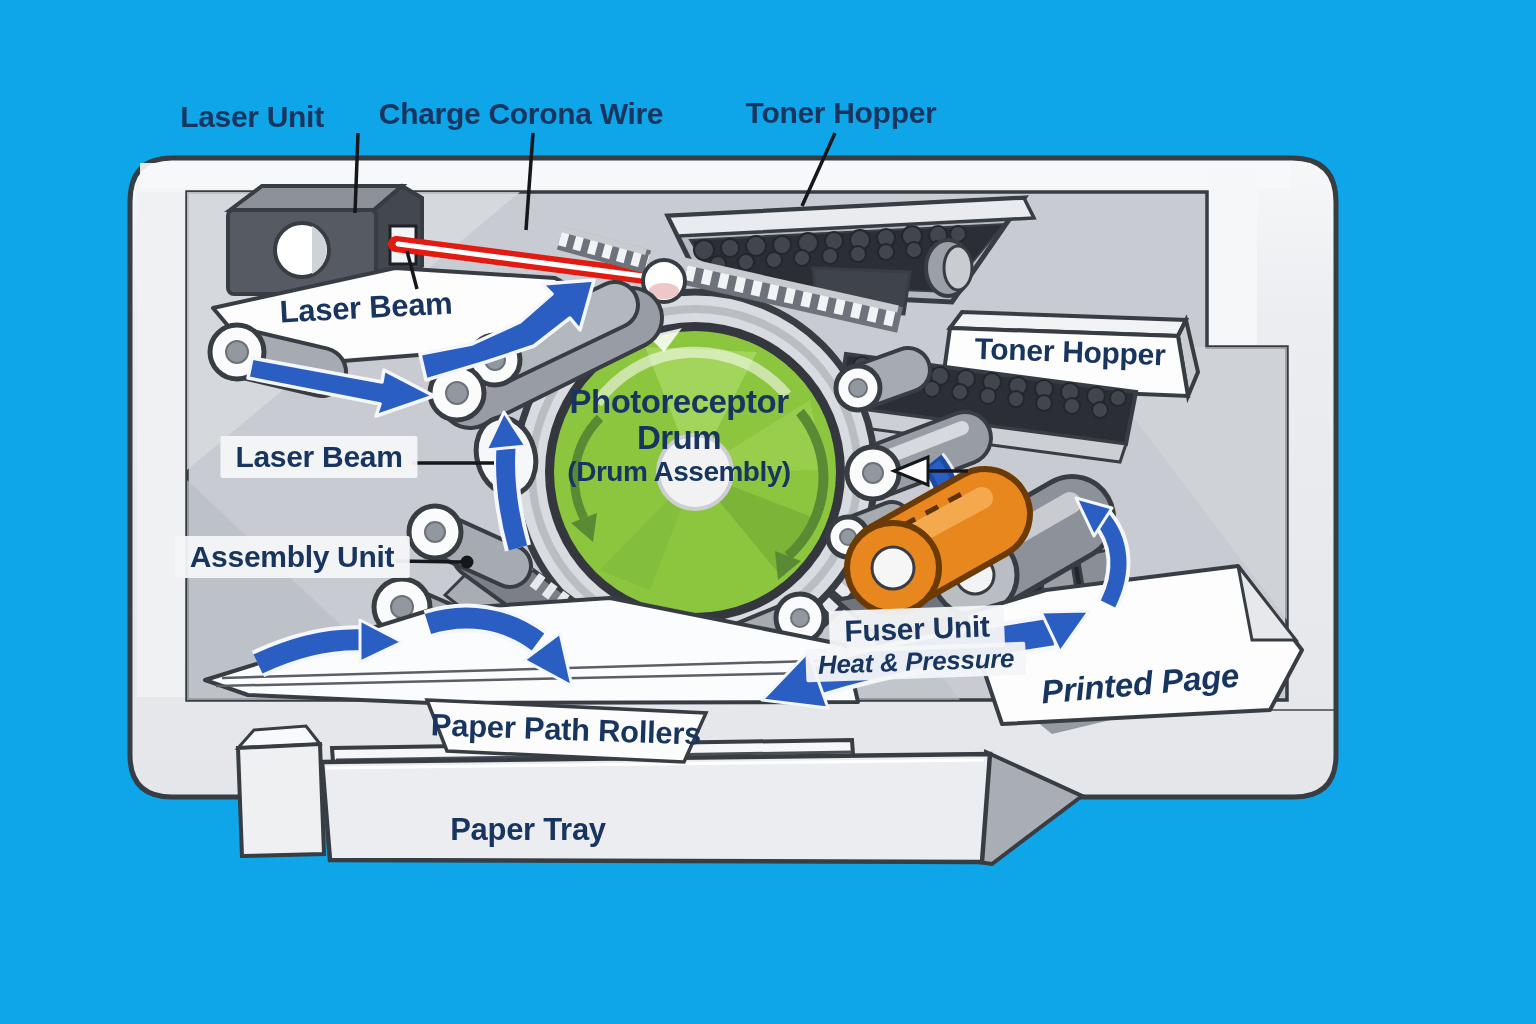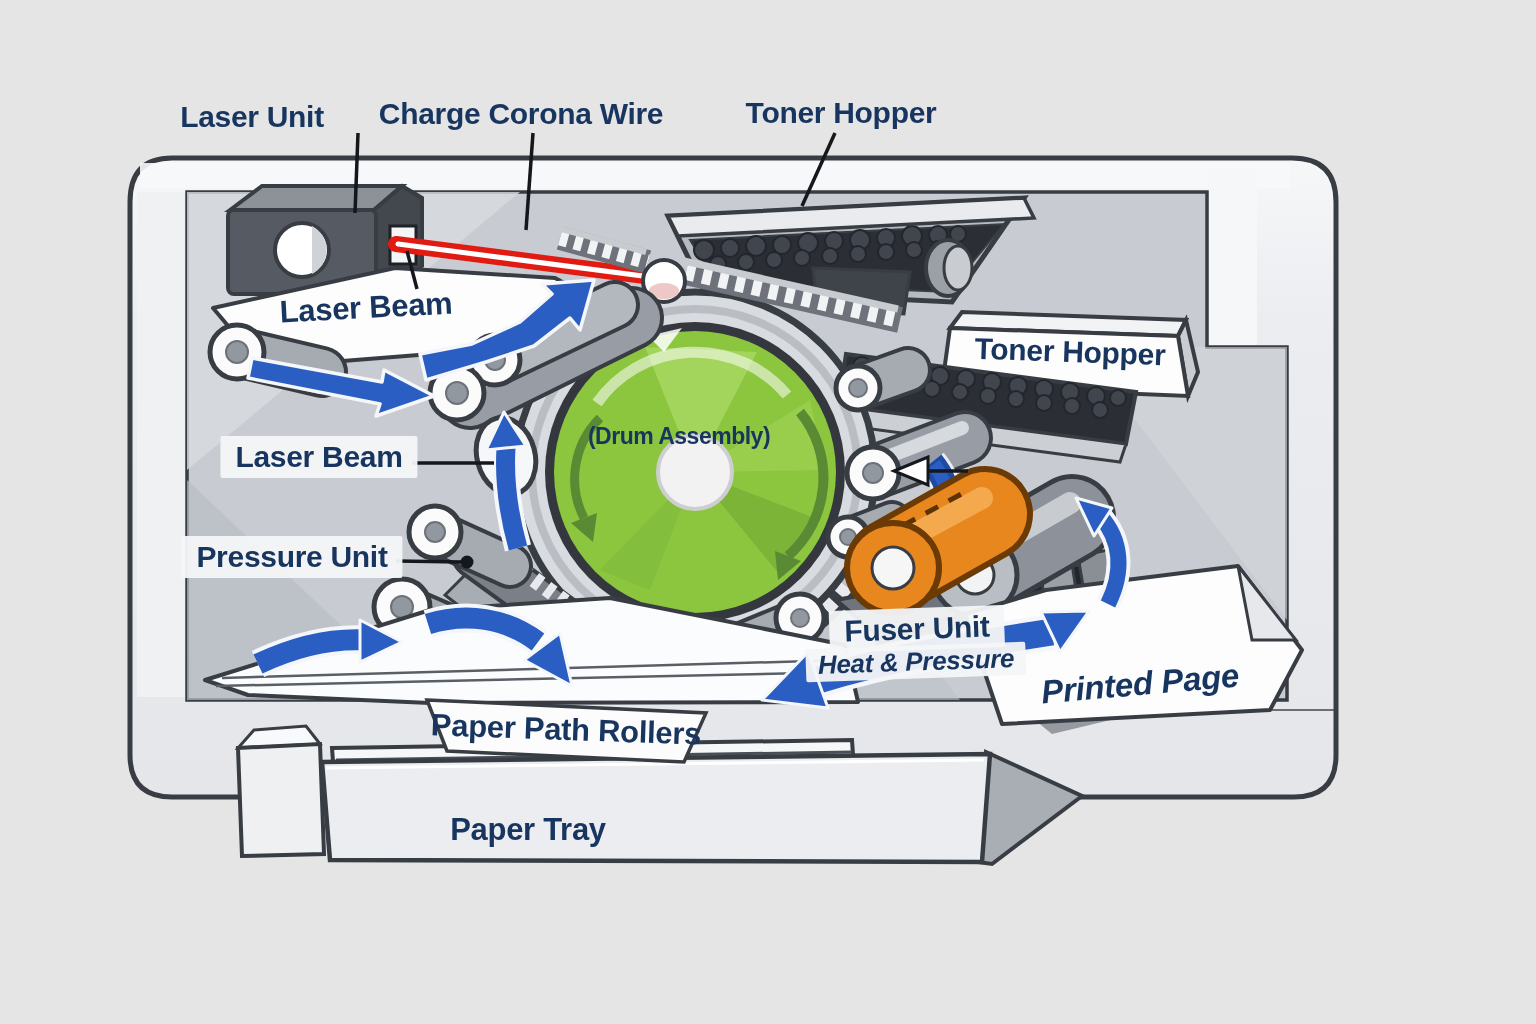--- a/index.html
+++ b/index.html
@@ -1,29 +1,29 @@
 <!DOCTYPE html>
 <html><head>
 <meta charset="utf-8">
 <title>Laser Printer Diagram</title>
 <style>
   html,body{margin:0;padding:0;background:#fff;}
-  .stage{position:relative;width:1536px;height:1024px;background:#e5e5e5;overflow:hidden;
+  .stage{position:relative;width:1536px;height:1024px;background:#0ea5e9;overflow:hidden;
          font-family:"Liberation Sans", sans-serif;}
   .stage svg{position:absolute;left:0;top:0;}
   .label{position:absolute;font-weight:bold;color:#17355e;white-space:nowrap;
          transform:translate(-50%,-50%);letter-spacing:-0.3px;}
   .lab31{font-size:31px;}
   .lab30{font-size:30px;}
   .boxed{background:rgba(244,245,247,0.95);padding:4px 15px;border-radius:2px;}
   .ital{font-style:italic;}
   .drumlabel{position:absolute;left:679px;top:436px;transform:translate(-50%,-50%);
              text-align:center;color:#17355e;font-weight:bold;}
   .drumlabel .l1,.drumlabel .l2{font-size:33px;line-height:36px;letter-spacing:-0.5px;}
-  .drumlabel .l3{font-size:23px;line-height:32px;letter-spacing:-0.5px;}
+  .drumlabel .l3{font-size:28px;line-height:32px;letter-spacing:-0.5px;}
 </style>
 </head>
 <body>
 
 <div class="stage">
 <svg width="1536" height="1024" viewBox="0 0 1536 1024">
   <defs>
     <linearGradient id="gBody" x1="0" y1="0" x2="0" y2="1">
       <stop offset="0" stop-color="#f6f7f9"></stop>
           <stop offset="0.25" stop-color="#ecedf0"></stop>
@@ -337,24 +337,26 @@
   <circle cx="467" cy="562" r="6.5" fill="#14171c"></circle>
   <polygon points="894,471 928,457 928,485" fill="#fdfdfe" stroke="#14171c" stroke-width="3"></polygon>
 </svg>
 
   <div class="label lab30" style="left:252px;top:117px;">Laser Unit</div>
   <div class="label lab30" style="left:521px;top:114px;text-align:center;">Charge Corona Wire</div>
   <div class="label lab30" style="left:841px;top:113px;">Toner Hopper</div>
   <div class="label lab31" style="left:366px;top:308px;transform:translate(-50%,-50%) rotate(-3deg);">Laser Beam</div>
 
   <div class="drumlabel">
+    <div class="l1">Photoreceptor</div>
+    <div class="l2">Drum</div>
     <div class="l3">(Drum Assembly)</div>
   </div>
 
   <div class="label lab30" style="left:1070px;top:352px;transform:translate(-50%,-50%) rotate(2deg);">Toner Hopper</div>
   <div class="label lab30 boxed" style="left:319px;top:457px;">Laser Beam</div>
-  <div class="label lab30 boxed" style="left:292px;top:557px;">Pressure Unit</div>
+  <div class="label lab30 boxed" style="left:292px;top:557px;">Assembly Unit</div>
   <div class="label lab30 boxed" style="left:917px;top:629px;transform:translate(-50%,-50%) rotate(-2deg);">Fuser Unit</div>
   <div class="label boxed ital" style="left:916px;top:662px;font-size:26px;padding:1px 12px;transform:translate(-50%,-50%) rotate(-2deg);">Heat &amp; Pressure</div>
   <div class="label ital" style="left:1140px;top:684px;font-size:33px;transform:translate(-50%,-50%) rotate(-5deg);">Printed Page</div>
   <div class="label lab31" style="left:566px;top:730px;transform:translate(-50%,-50%) rotate(2deg);">Paper Path Rollers</div>
   <div class="label lab31" style="left:528px;top:830px;">Paper Tray</div>
 </div>
 
 </body></html>

